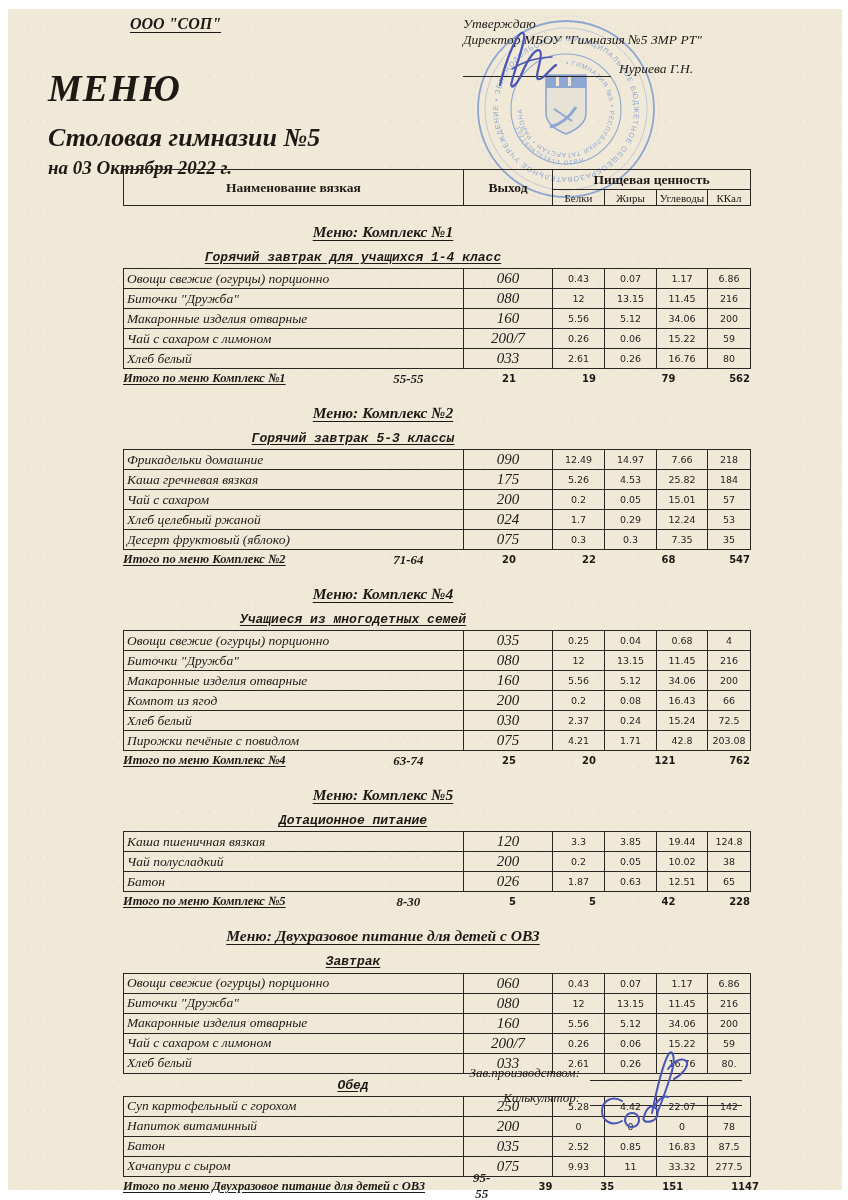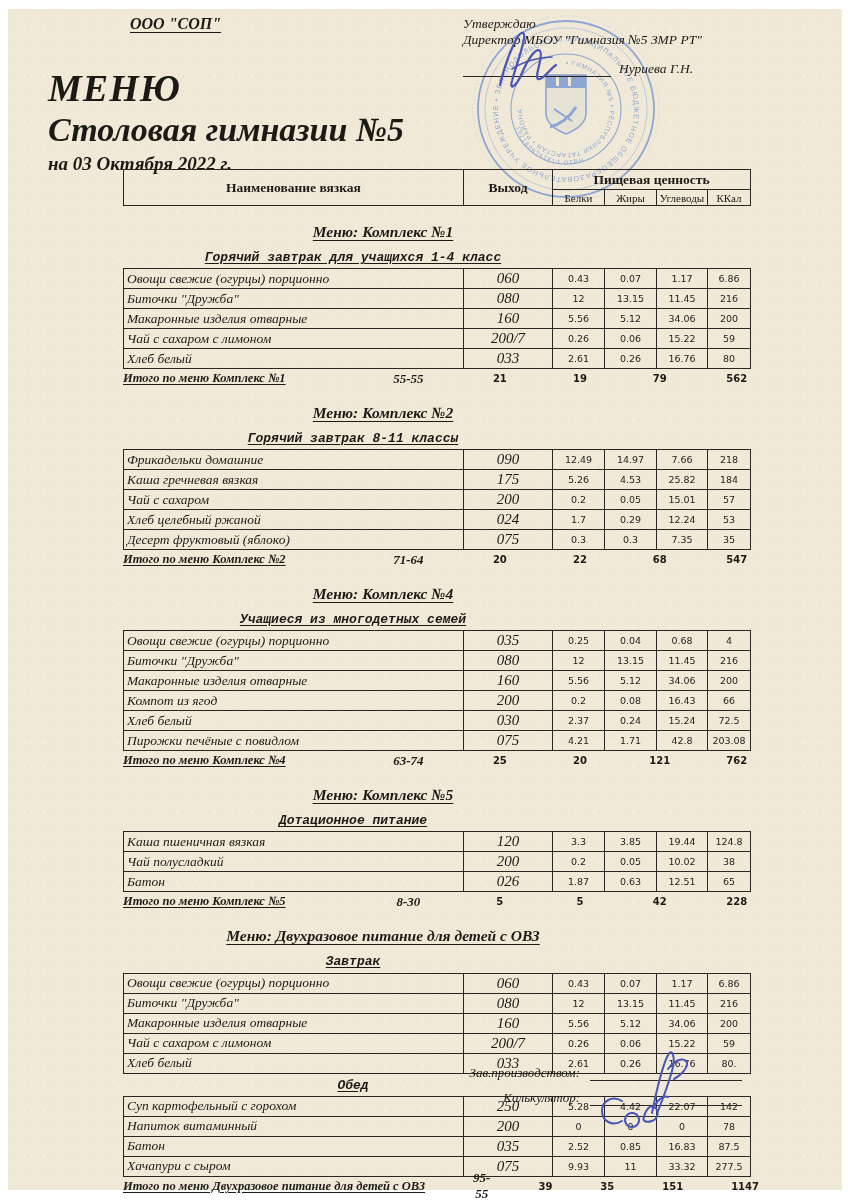--- a/index.html
+++ b/index.html
@@ -12,21 +12,21 @@
          background-size:13px 15px,19px 23px;background-position:0 0,7px 9px;}
   
   .brand{position:absolute;left:122px;top:6px;z-index:2;
          font-size:16px;font-weight:bold;font-style:italic;
          text-decoration:underline;text-underline-offset:3px;}
   .approve{position:absolute;left:455px;top:7px;z-index:2;font-style:italic;font-size:13.5px;line-height:1.22;}
   .approve .sign-line{display:flex;align-items:flex-end;margin-top:12px;}
   .approve .blank{display:inline-block;width:148px;border-bottom:1.4px solid #2a2722;height:12px;margin-right:8px;}
   .titles{position:absolute;left:40px;right:0;top:60px;text-align:left;z-index:2;}
   .title-main{font-size:38px;font-weight:bold;font-style:italic;letter-spacing:1px;line-height:1;}
-  .title-sub{font-size:34px;font-weight:bold;font-style:italic;margin-top:6px;line-height:1;}
+  .title-sub{font-size:26px;font-weight:bold;font-style:italic;margin-top:18px;line-height:1;}
   .title-date{font-size:19px;font-weight:bold;font-style:italic;margin-top:7px;line-height:1;}
   .stamp{position:absolute;left:460px;top:0px;z-index:1;opacity:.85;}
   .sig-director{position:absolute;left:484px;top:16px;z-index:3;}
   
   .content{position:absolute;left:115px;top:160px;width:627px;z-index:2;}
   table{border-collapse:collapse;table-layout:fixed;width:627px;}
   col.c-name{width:340px}col.c-out{width:89px}col.c-p{width:52px}col.c-f{width:52px}col.c-u{width:51px}col.c-k{width:43px}
   .hdr-table td{border:1.6px solid #2a2722;text-align:center;vertical-align:middle;}
   .hdr-table .h-main{font-weight:bold;font-size:13.5px;height:17px;}
   .hdr-table .h-sub{font-size:11px;height:13px;}
@@ -40,21 +40,21 @@
   .sub-heading{width:460px;text-align:center;margin-top:10px;margin-bottom:3px;
         font-size:13px;font-weight:bold;font-style:italic;
         text-decoration:underline;text-underline-offset:2px;line-height:1.1;font-family:Liberation Mono, monospace;}
   .menu-table + .sub-heading{margin-top:5px;}
   .total-row{display:flex;align-items:center;height:17px;margin-top:1px;gap:48px;}
   .total-row .t-name{width:340px;font-weight:bold;font-style:italic;font-size:12.5px;
         text-decoration:underline;text-underline-offset:2px;white-space:nowrap;}
   .total-row .t-out{width:89px;text-align:center;font-weight:bold;font-style:italic;font-size:13px;
         text-underline-offset:2px;}
   .total-row .t-num{font-family:"DejaVu Sans","Liberation Sans",sans-serif;
-        font-weight:bold;font-size:10px;text-align:center;}
+        font-weight:bold;font-size:10px;text-align:right;}
   .total-row .t-num.n0{width:52px}.total-row .t-num.n1{width:52px}
   .total-row .t-num.n2{width:51px}.total-row .t-num.n3{width:43px}
   
   .footer{position:absolute;left:0;right:100px;top:1047px;z-index:2;}
   .footer-row{display:flex;justify-content:flex-end;align-items:flex-end;margin-top:9px;
         font-style:italic;font-size:13px;}
   .footer-row .blank{display:inline-block;width:152px;border-bottom:1.4px solid #2a2722;height:12px;margin-left:10px;}
   .sig-prod{position:absolute;left:614px;top:1040px;z-index:3;}
   .sig-calc{position:absolute;left:580px;top:1078px;z-index:3;}
 </style>
@@ -199,21 +199,21 @@
           </table>
           <div class="total-row">
             <span class="t-name">Итого по меню Комплекс №1</span>
             <span class="t-out">55-55</span>
             <span class="t-num n0">21</span>
             <span class="t-num n1">19</span>
             <span class="t-num n2">79</span>
             <span class="t-num n3">562</span>
           </div>
           <div class="section-heading">Меню: Комплекс №2</div>
-          <div class="sub-heading">Горячий завтрак 8-11 классы</div>
+          <div class="sub-heading">Горячий завтрак 5-3 классы</div>
           <table class="menu-table">
             <colgroup>
               <col class="c-name">
               <col class="c-out">
               <col class="c-p">
               <col class="c-f">
               <col class="c-u">
               <col class="c-k">
             </colgroup>
             <tbody>

